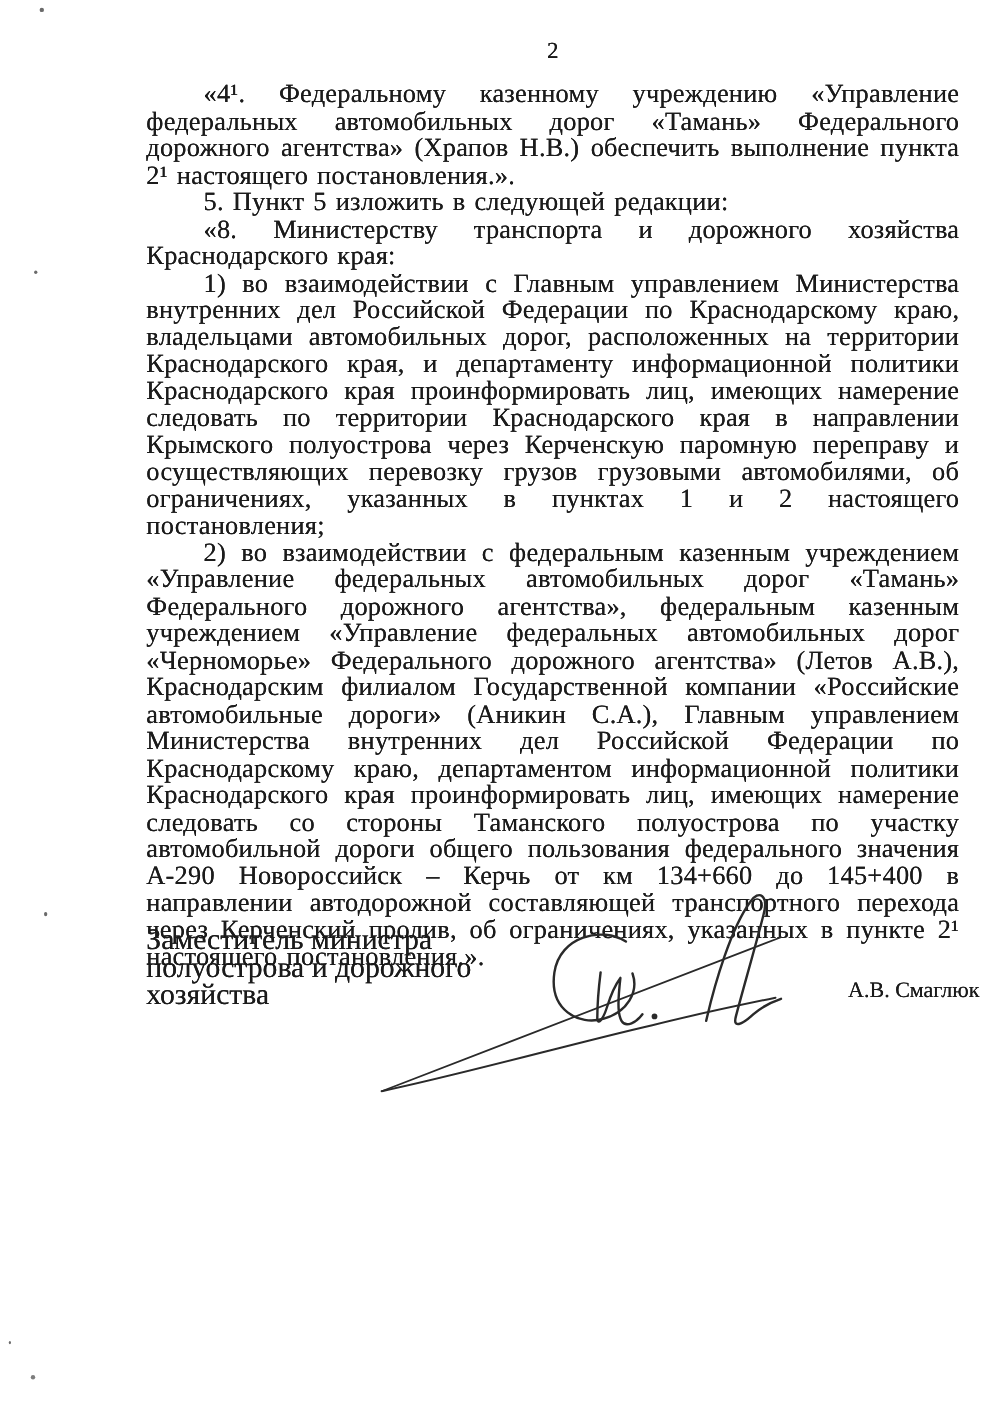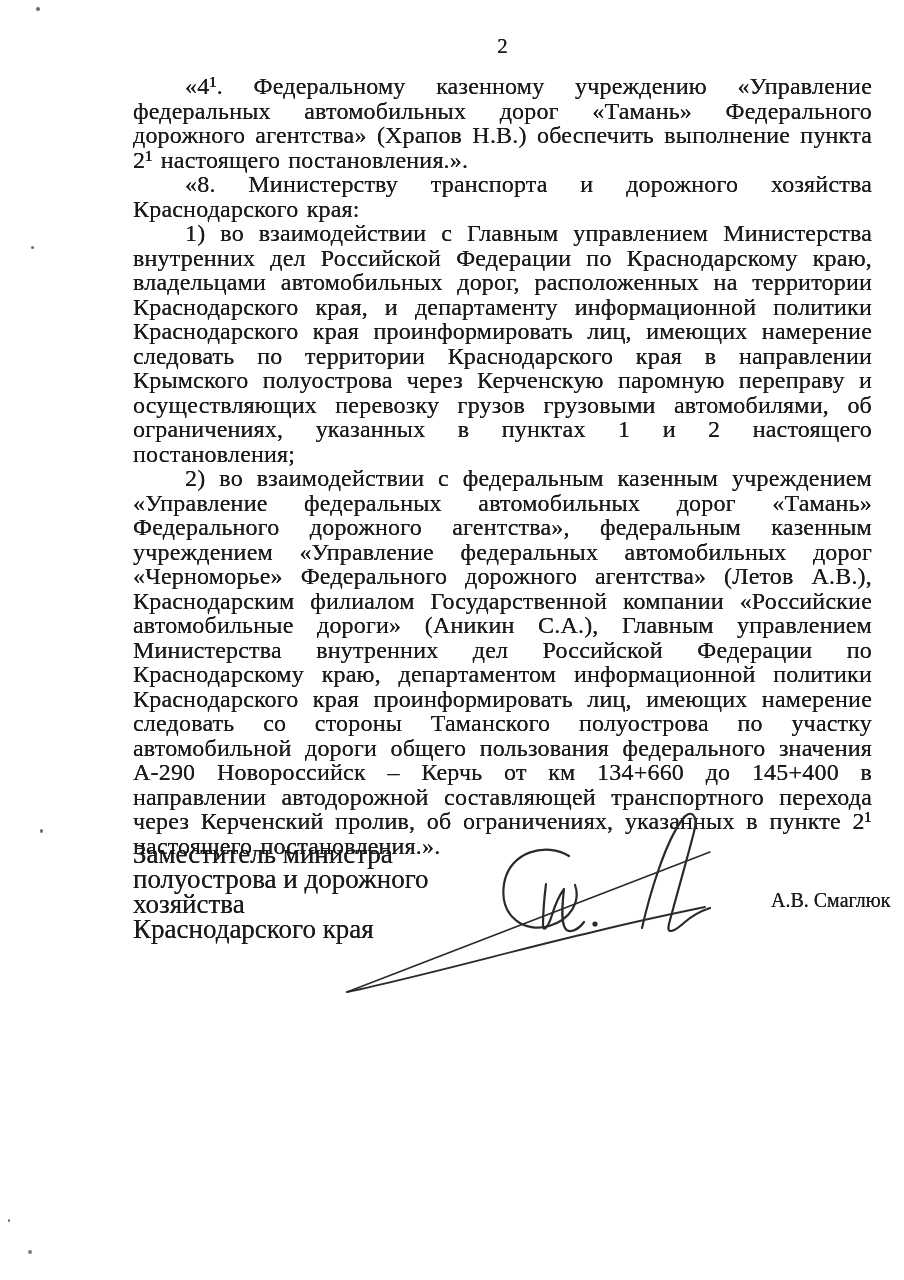--- a/index.html
+++ b/index.html
@@ -49,29 +49,29 @@
 </style>
 </head>
 <body>
 
 <div class="page">
 
   <div class="page-number">2</div>
 
   <div class="body-text">
     <p>«4¹. Федеральному казенному учреждению «Управление федеральных автомобильных дорог «Тамань» Федерального дорожного агентства» (Храпов Н.В.) обеспечить выполнение пункта 2¹ настоящего постановления.».</p>
+    <p>5. Пункт 5 изложить в следующей редакции:</p>
     <p>«8. Министерству транспорта и дорожного хозяйства Краснодарского края:</p>
     <p>1) во взаимодействии с Главным управлением Министерства внутренних дел Российской Федерации по Краснодарскому краю, владельцами автомобильных дорог, расположенных на территории Краснодарского края, и департаменту информационной политики Краснодарского края проинформировать лиц, имеющих намерение следовать по территории Краснодарского края в направлении Крымского полуострова через Керченскую паромную переправу и осуществляющих перевозку грузов грузовыми автомобилями, об ограничениях, указанных в пунктах 1 и 2 настоящего постановления;</p>
     <p>2) во взаимодействии с федеральным казенным учреждением «Управление федеральных автомобильных дорог «Тамань» Федерального дорожного агентства», федеральным казенным учреждением «Управление федеральных автомобильных дорог «Черноморье» Федерального дорожного агентства» (Летов А.В.), Краснодарским филиалом Государственной компании «Российские автомобильные дороги» (Аникин С.А.), Главным управлением Министерства внутренних дел Российской Федерации по Краснодарскому краю, департаментом информационной политики Краснодарского края проинформировать лиц, имеющих намерение следовать со стороны Таманского полуострова по участку автомобильной дороги общего пользования федерального значения А-290 Новороссийск – Керчь от км 134+660 до 145+400 в направлении автодорожной составляющей транспортного перехода через Керченский пролив, об ограничениях, указанных в пункте 2¹ настоящего постановления.».</p>
   </div>
 
   <div class="sig-title">
     <div>Заместитель министра</div>
     <div>полуострова и дорожного хозяйства</div>
-    <div>Краснодарского края</div>
   </div>
 
   <svg class="signature-svg" viewBox="0 0 400 200" xmlns="http://www.w3.org/2000/svg" aria-hidden="true">
 
     <path d="M14,187 L377,47" stroke-width="1.6"></path>
 
     <path d="M14,187 C90,171 190,143 260,127 C300,117 338,109 372,102" stroke-width="1.8"></path>
 
     <path d="M236,51 C214,37 176,46 171,79 C166,113 193,128 216,121 C237,115 248,97 242,80" stroke-width="2.2"></path>
 

